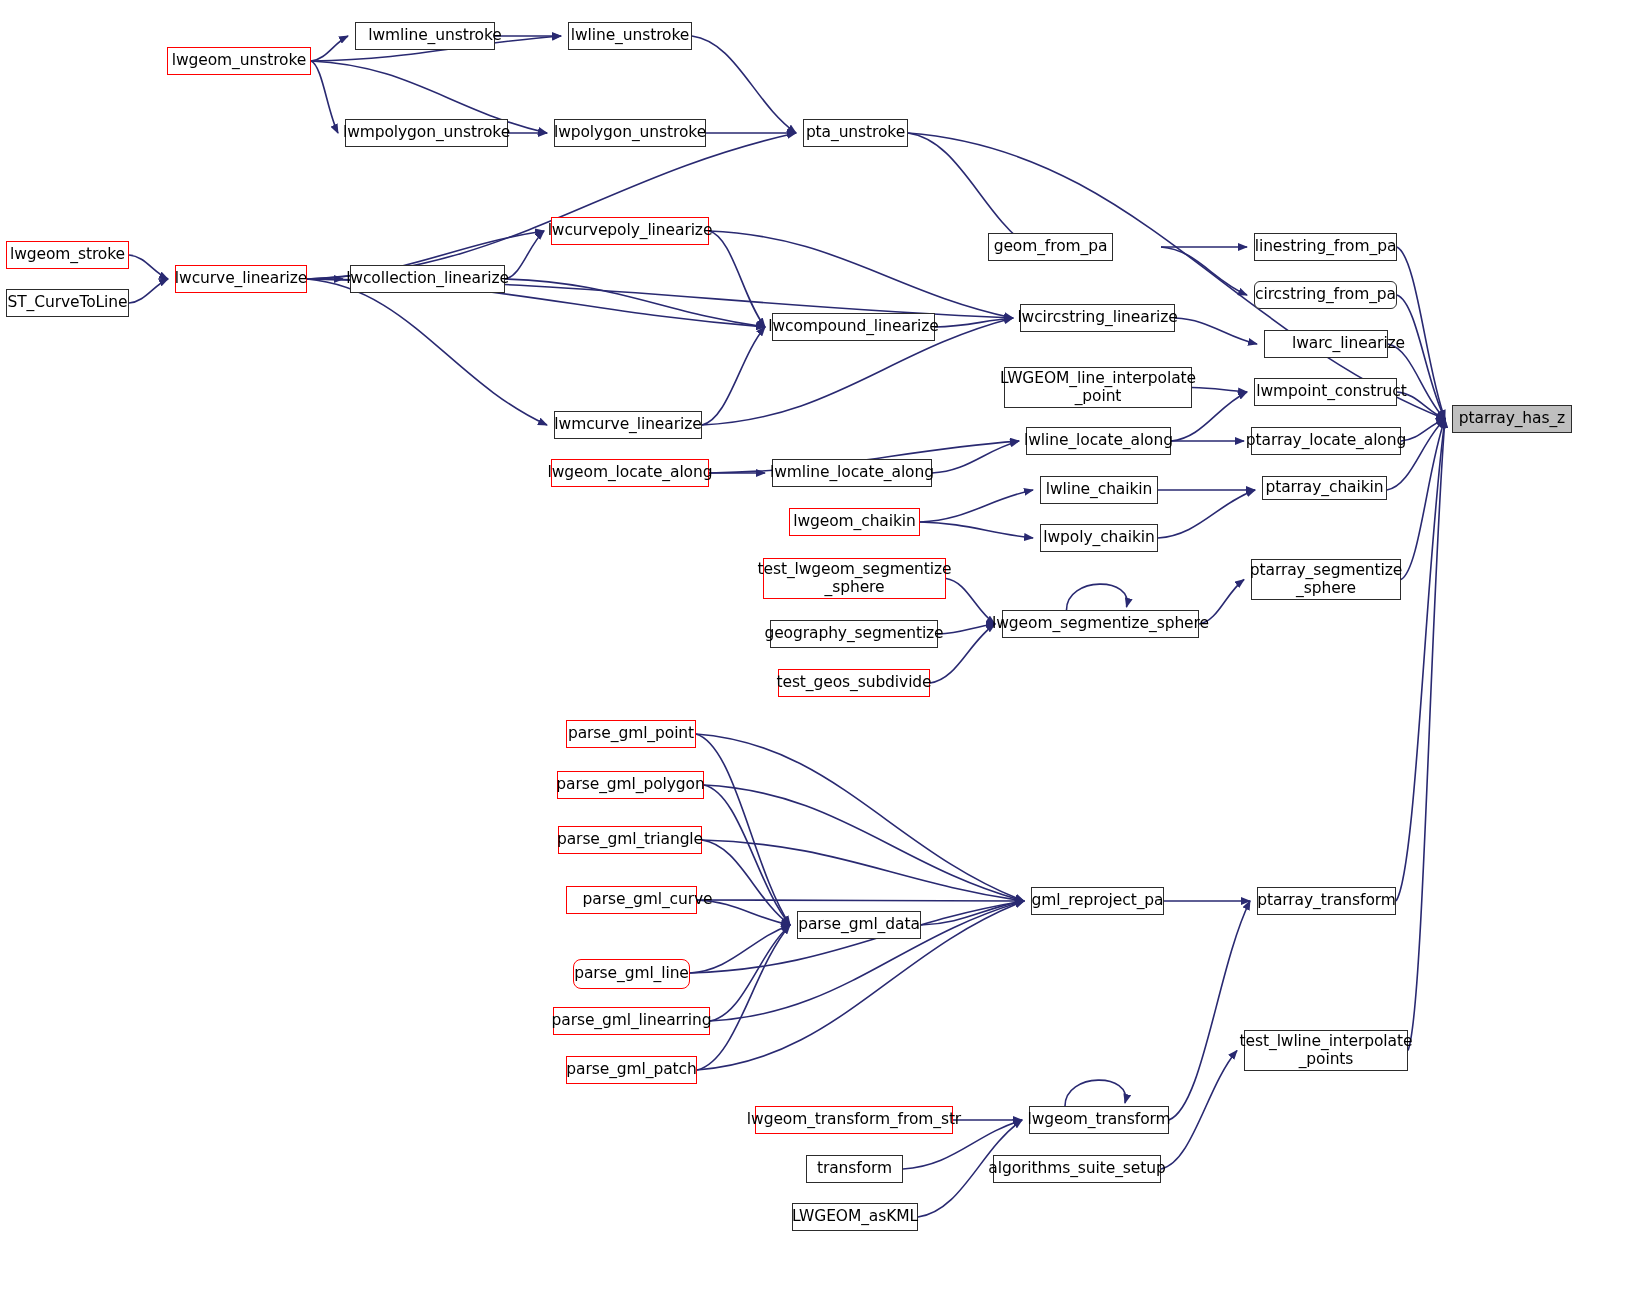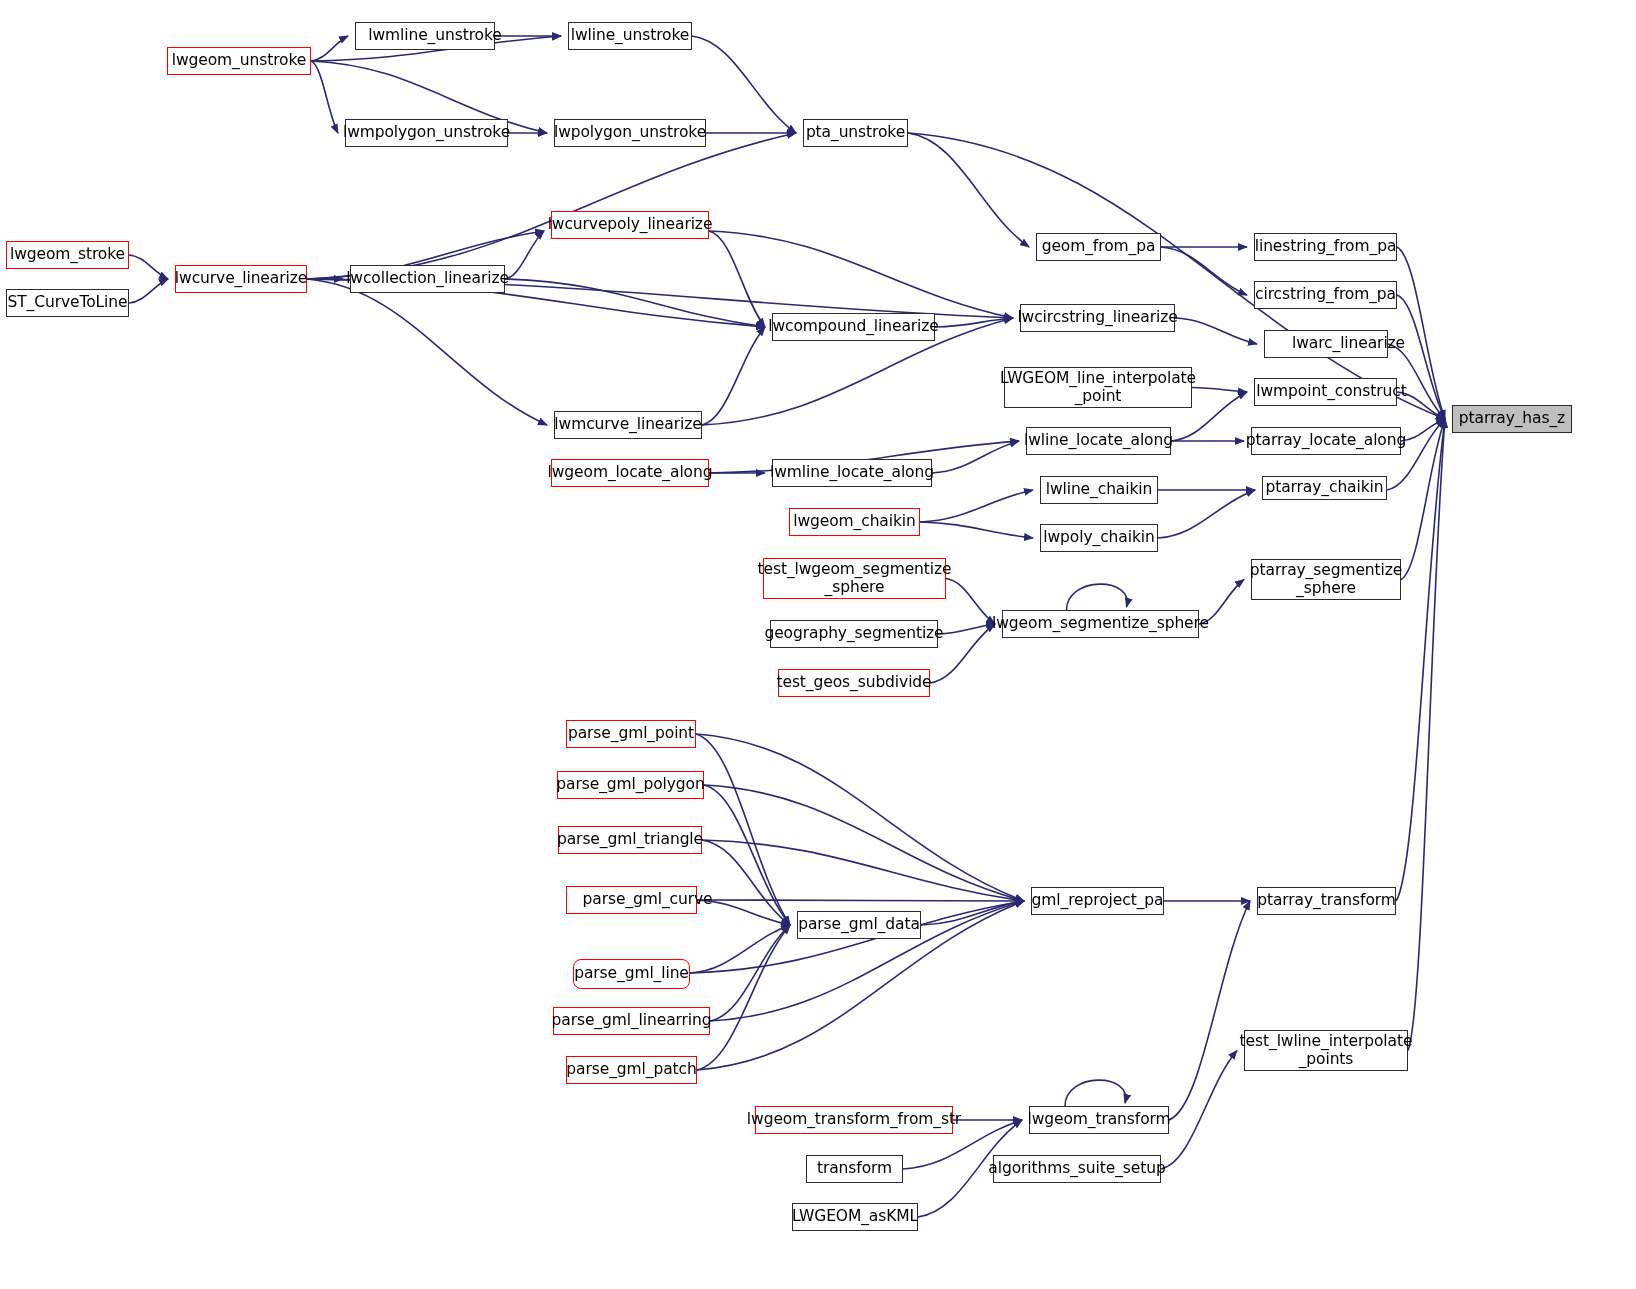--- a/index.html
+++ b/index.html
@@ -104,26 +104,26 @@
       <div class="node red" style="left: 167px; top: 47px; width: 144px; height: 28px;">lwgeom_unstroke</div>
       <div class="node" style="left: 355px; top: 22px; width: 140px; height: 28px; padding-left: 20px;">lwmline_unstroke</div>
       <div class="node" style="left: 568px; top: 22px; width: 124px; height: 28px;">lwline_unstroke</div>
       <div class="node" style="left: 345px; top: 119px; width: 163px; height: 28px;">lwmpolygon_unstroke</div>
       <div class="node" style="left: 554px; top: 119px; width: 152px; height: 28px;">lwpolygon_unstroke</div>
       <div class="node" style="left: 803px; top: 119px; width: 105px; height: 28px;">pta_unstroke</div>
       <div class="node red" style="left: 6px; top: 241px; width: 123px; height: 28px;">lwgeom_stroke</div>
       <div class="node" style="left: 6px; top: 289px; width: 123px; height: 28px;">ST_CurveToLine</div>
       <div class="node red" style="left: 175px; top: 265px; width: 132px; height: 28px;">lwcurve_linearize</div>
       <div class="node" style="left: 350px; top: 265px; width: 155px; height: 28px;">lwcollection_linearize</div>
-      <div class="node red" style="left: 551px; top: 211px; width: 158px; height: 28px;">lwcurvepoly_linearize</div>
+      <div class="node red" style="left: 551px; top: 217px; width: 158px; height: 28px;">lwcurvepoly_linearize</div>
       <div class="node" style="left: 772px; top: 313px; width: 163px; height: 28px;">lwcompound_linearize</div>
       <div class="node" style="left: 1020px; top: 304px; width: 155px; height: 28px;">lwcircstring_linearize</div>
-      <div class="node" style="left: 1036px; top: 233px; width: 125px; height: 28px;">geom_from_pa</div>
+      <div class="node" style="left: 988px; top: 233px; width: 125px; height: 28px;">geom_from_pa</div>
       <div class="node" style="left: 1254px; top: 233px; width: 143px; height: 28px;">linestring_from_pa</div>
-      <div class="node" style="left: 1254px; top: 281px; width: 143px; height: 28px;">circstring_from_pa</div>
+      <div class="node" style="left: 1254px; top: 281px; width: 143px; height: 28px; border-radius: 6px;">circstring_from_pa</div>
       <div class="node" style="left: 1264px; top: 330px; width: 124px; height: 28px; padding-left: 45px;">lwarc_linearize</div>
       <div class="node" style="left: 554px; top: 411px; width: 148px; height: 28px;">lwmcurve_linearize</div>
       <div class="node red" style="left: 551px; top: 459px; width: 158px; height: 28px;">lwgeom_locate_along</div>
       <div class="node" style="left: 772px; top: 459px; width: 160px; height: 28px;">lwmline_locate_along</div>
       <div class="node" style="left: 1026px; top: 427px; width: 145px; height: 28px;">lwline_locate_along</div>
       <div class="node" style="left: 1004px; top: 367px; width: 188px; height: 41px;">LWGEOM_line_interpolate
 _point</div>
       <div class="node" style="left: 1254px; top: 378px; width: 143px; height: 28px; padding-left: 12px;">lwmpoint_construct</div>
       <div class="node" style="left: 1251px; top: 427px; width: 150px; height: 28px;">ptarray_locate_along</div>
       <div class="node" style="left: 1040px; top: 476px; width: 118px; height: 28px;">lwline_chaikin</div>

